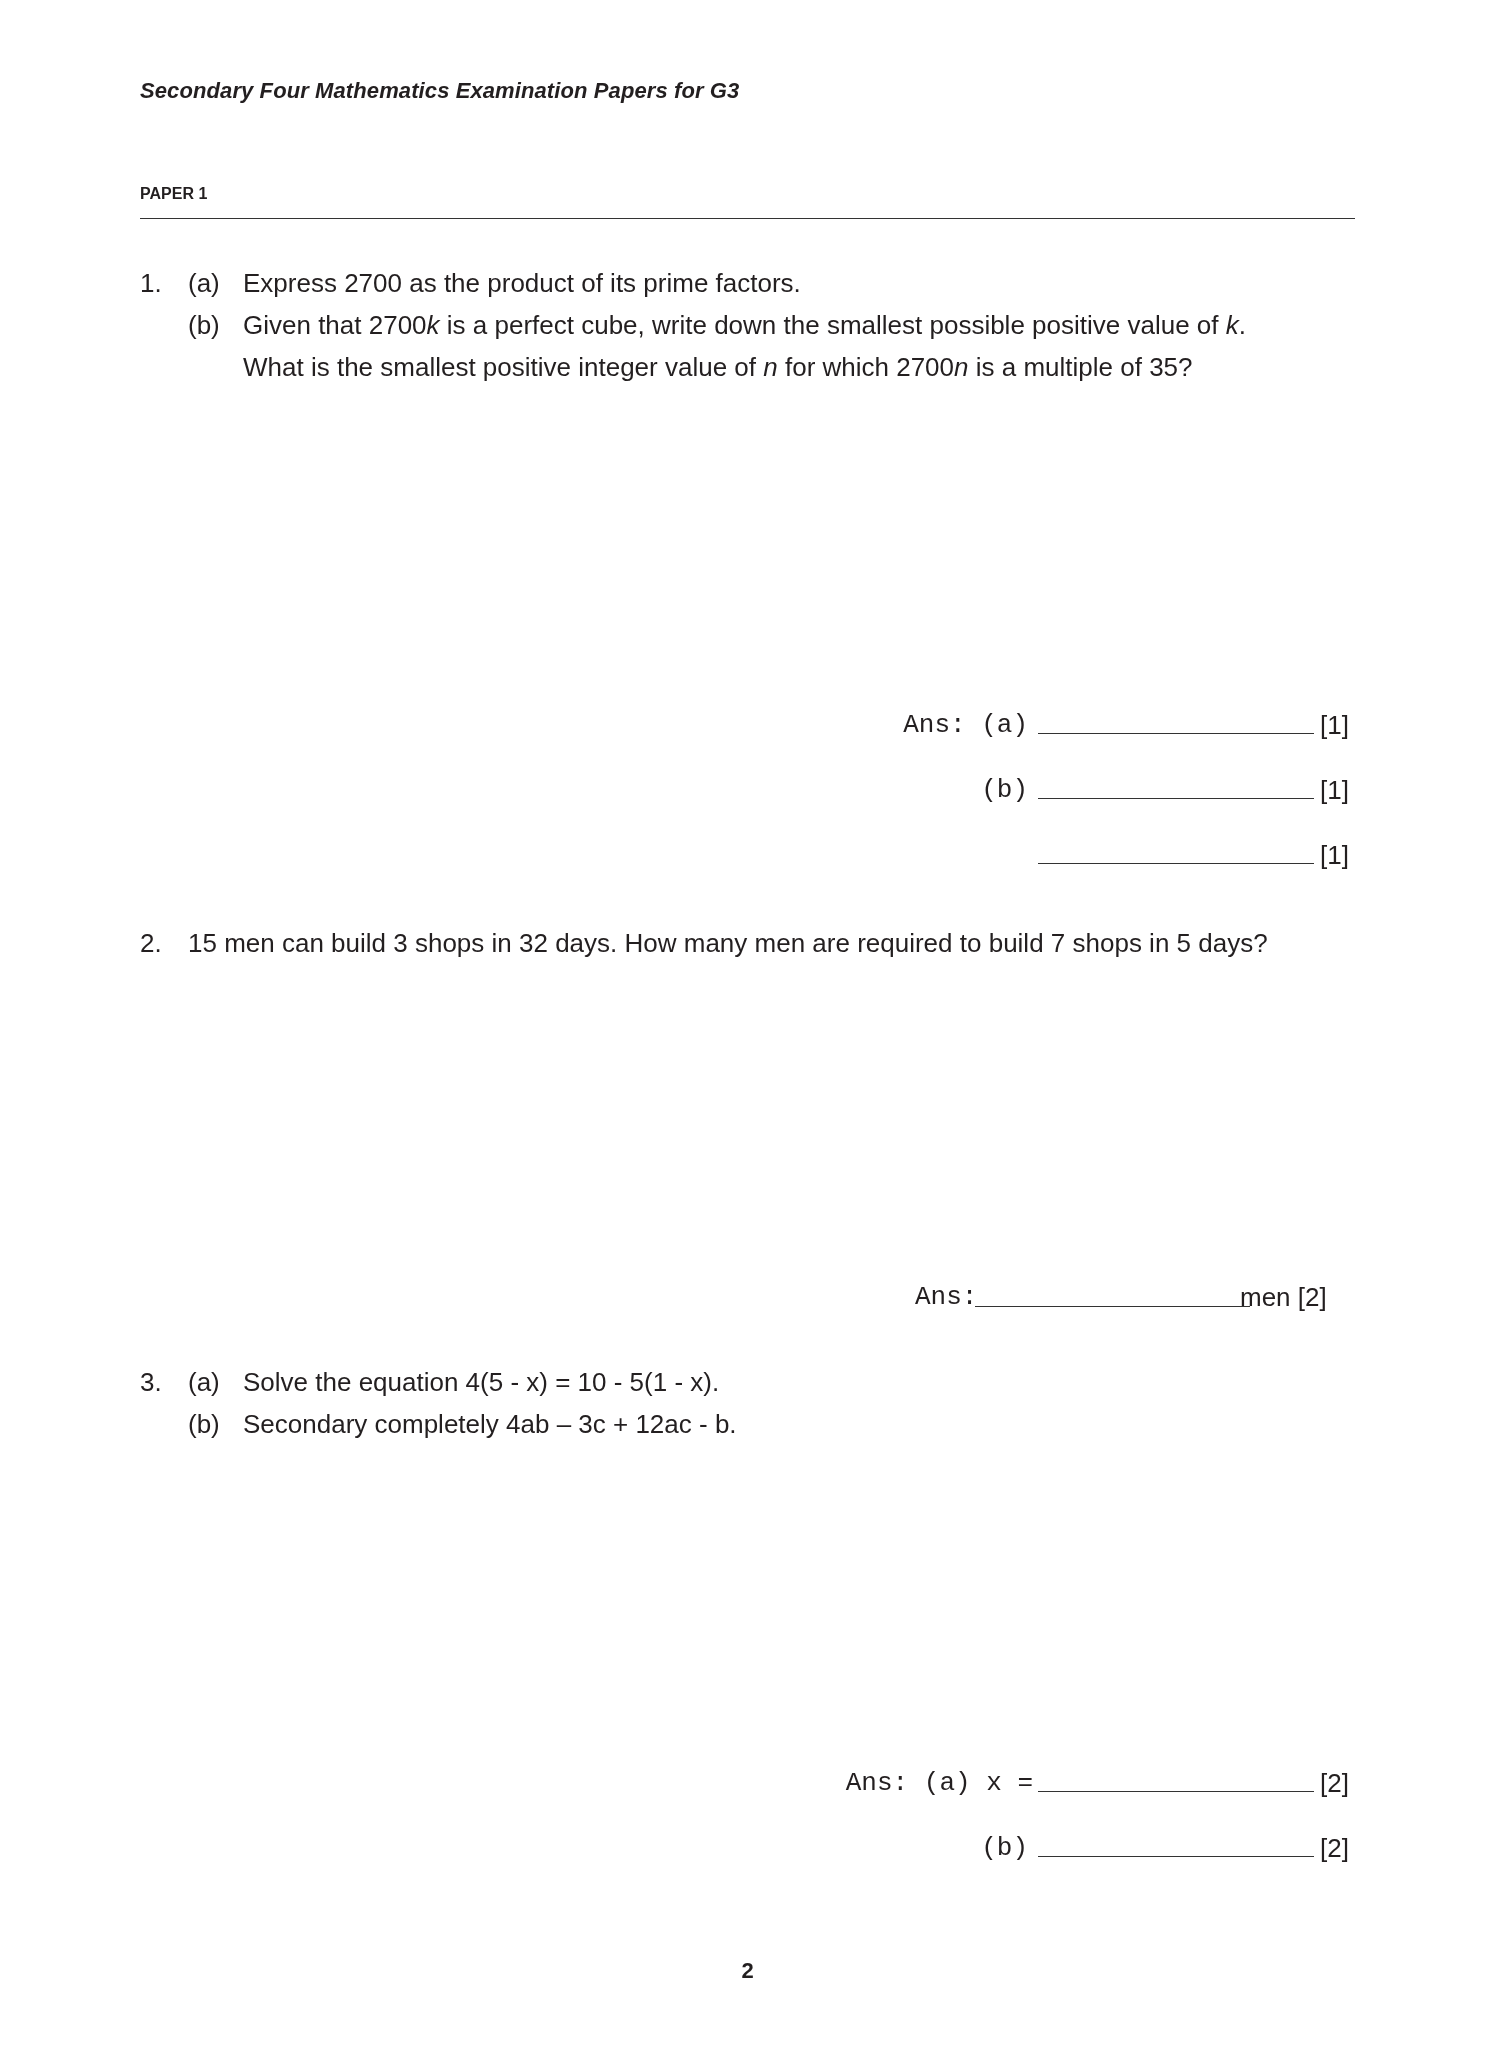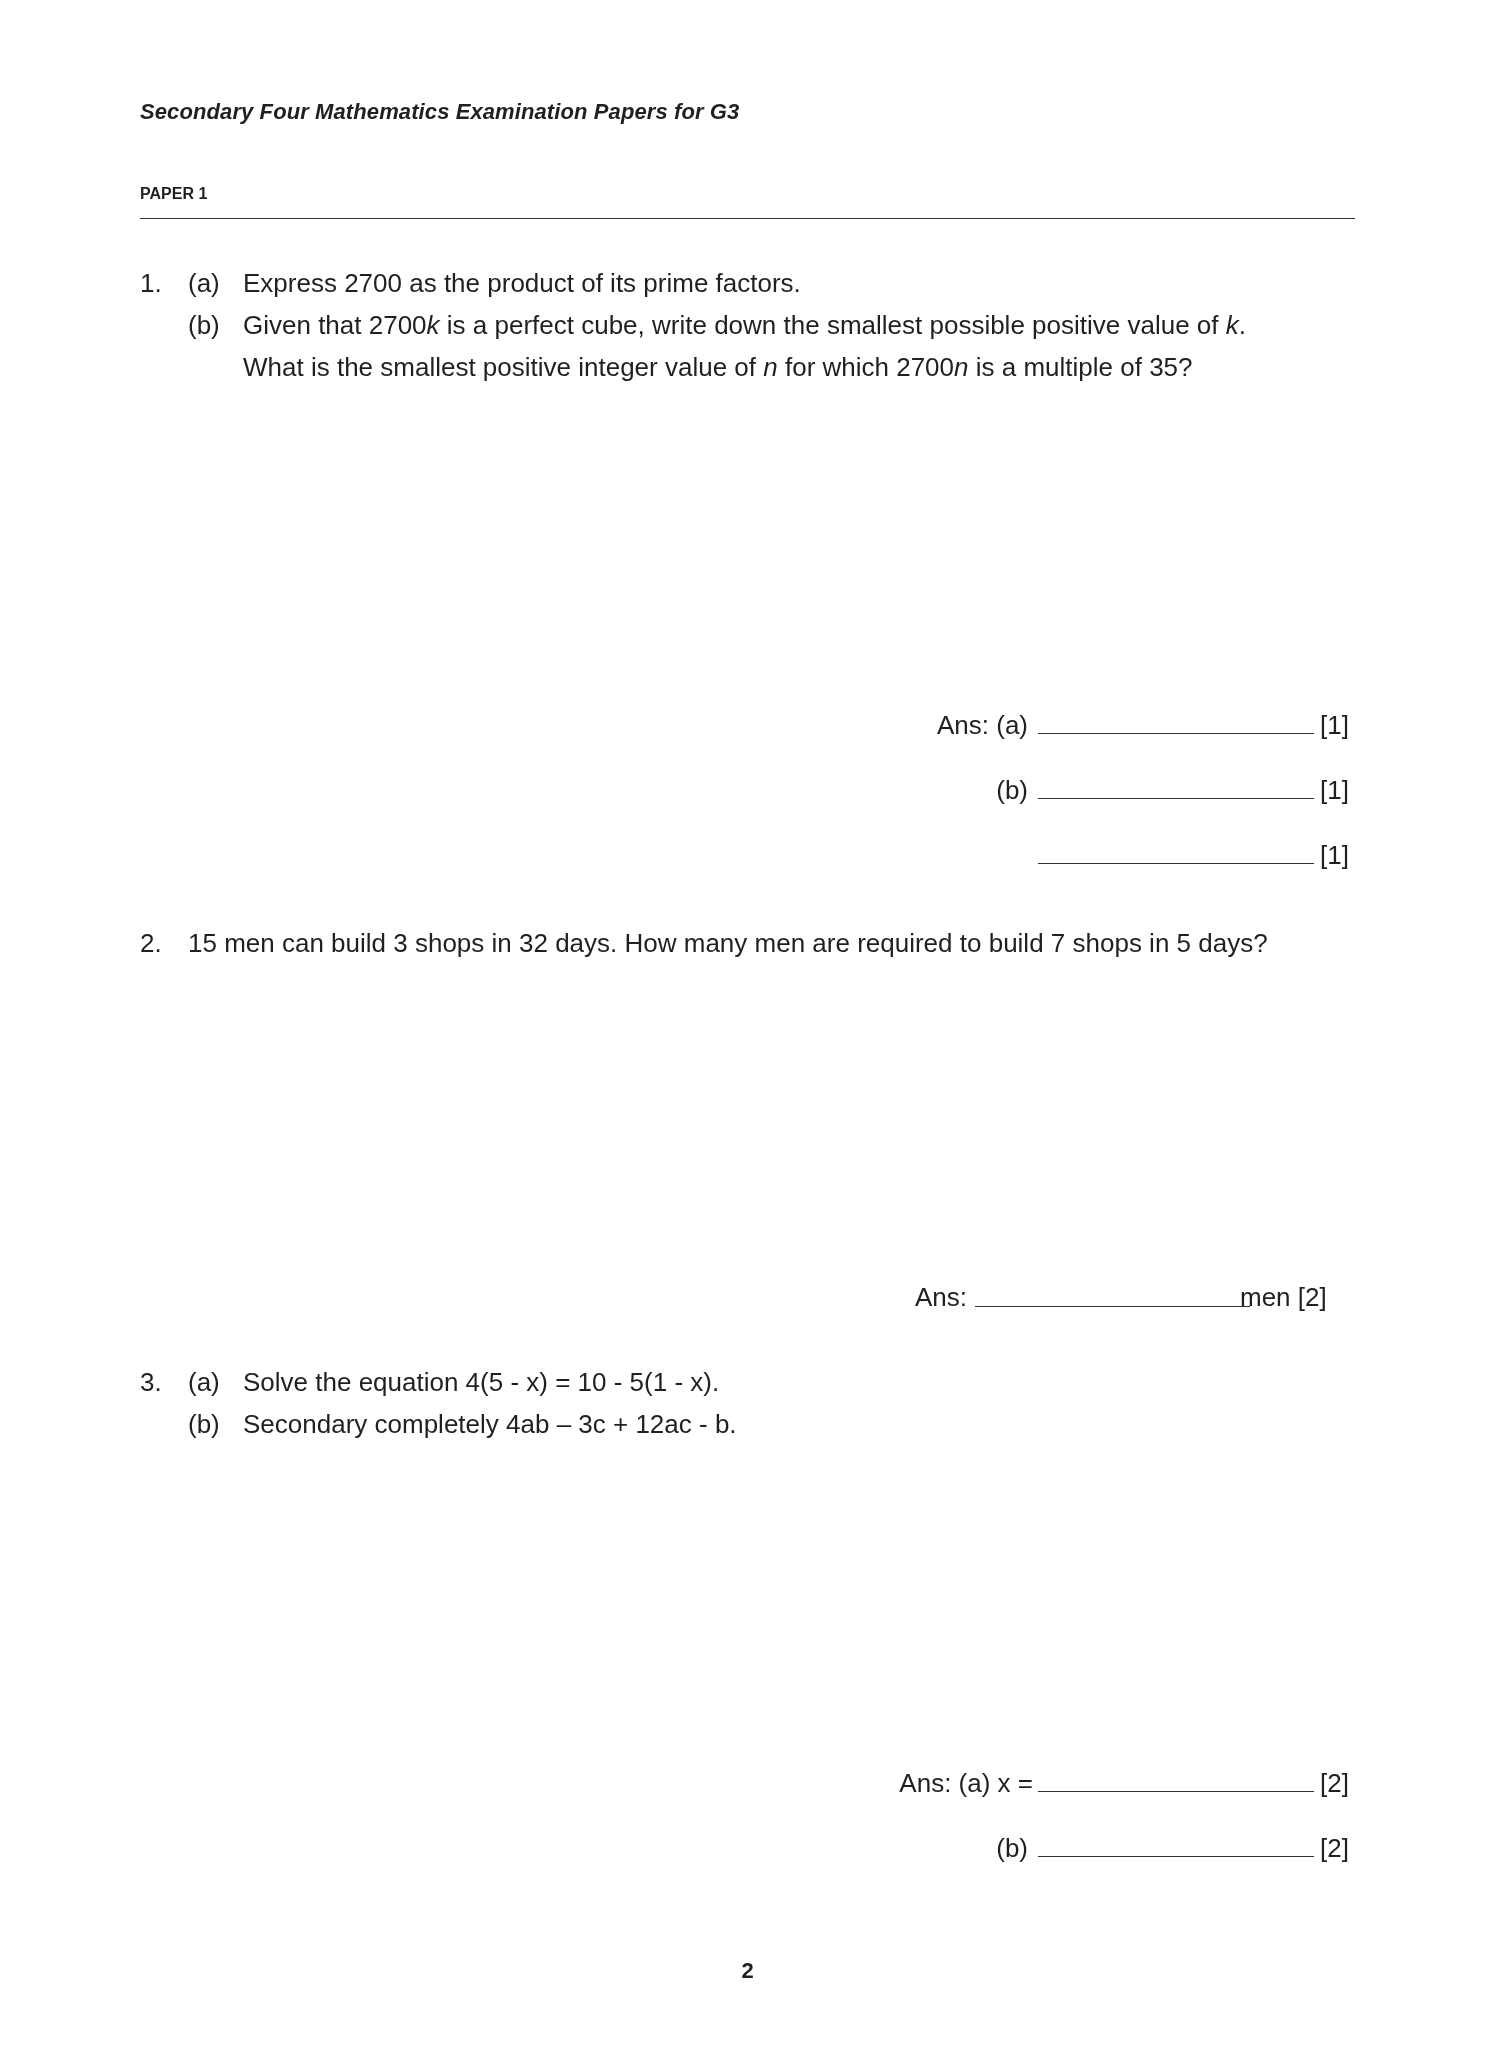--- a/index.html
+++ b/index.html
@@ -1,26 +1,26 @@
 <!DOCTYPE html>
 <html><head>
 <meta charset="utf-8">
 <style>
   html, body { margin: 0; padding: 0; background: #ffffff; }
   body { width: 1495px; height: 2048px; position: relative; overflow: hidden;
          font-family: "DejaVu Sans", sans-serif; color: #231f20; }
   .abs { position: absolute; white-space: nowrap; }
-  .header { left: 140px; top: 78px; font-size: 22px; font-style: italic; font-family: "Liberation Sans", sans-serif; font-weight: 600; letter-spacing: 0.1px; margin-top: 21px; }
+  .header { left: 140px; top: 78px; font-size: 22px; font-style: italic; font-family: "Liberation Sans", sans-serif; font-weight: 600; letter-spacing: 0.1px; }
   .paper-title { left: 140px; top: 185px; font-size: 16px; font-weight: bold; font-family: "Liberation Sans", sans-serif; }
   .rule { left: 140px; top: 218px; width: 1215px; height: 0; border-top: 1.5px solid #333; }
   .q { font-size: 26px; font-family: "Liberation Sans", sans-serif; }
   .qnum { left: 140px; }
   .qpart { left: 188px; }
   .qtext { left: 243px; text-align: right; }
-  .ans-label { font-size: 26px; font-family: Liberation Sans, sans-serif; text-align: center; }
+  .ans-label { font-size: 26px; font-family: Liberation Mono, monospace; text-align: center; }
   .ans-line { height: 0; border-top: 1.5px solid #333; }
   .marks { font-size: 26px; font-family: "Liberation Sans", sans-serif; }
   .pageno { left: 0; width: 1495px; text-align: center; top: 1958px; font-size: 22px; font-weight: bold; font-family: "Liberation Sans", sans-serif; }
   i { font-style: italic; }
 </style>
 </head>
 <body>
 
 <div class="abs header">Secondary Four Mathematics Examination Papers for G3</div>
 

